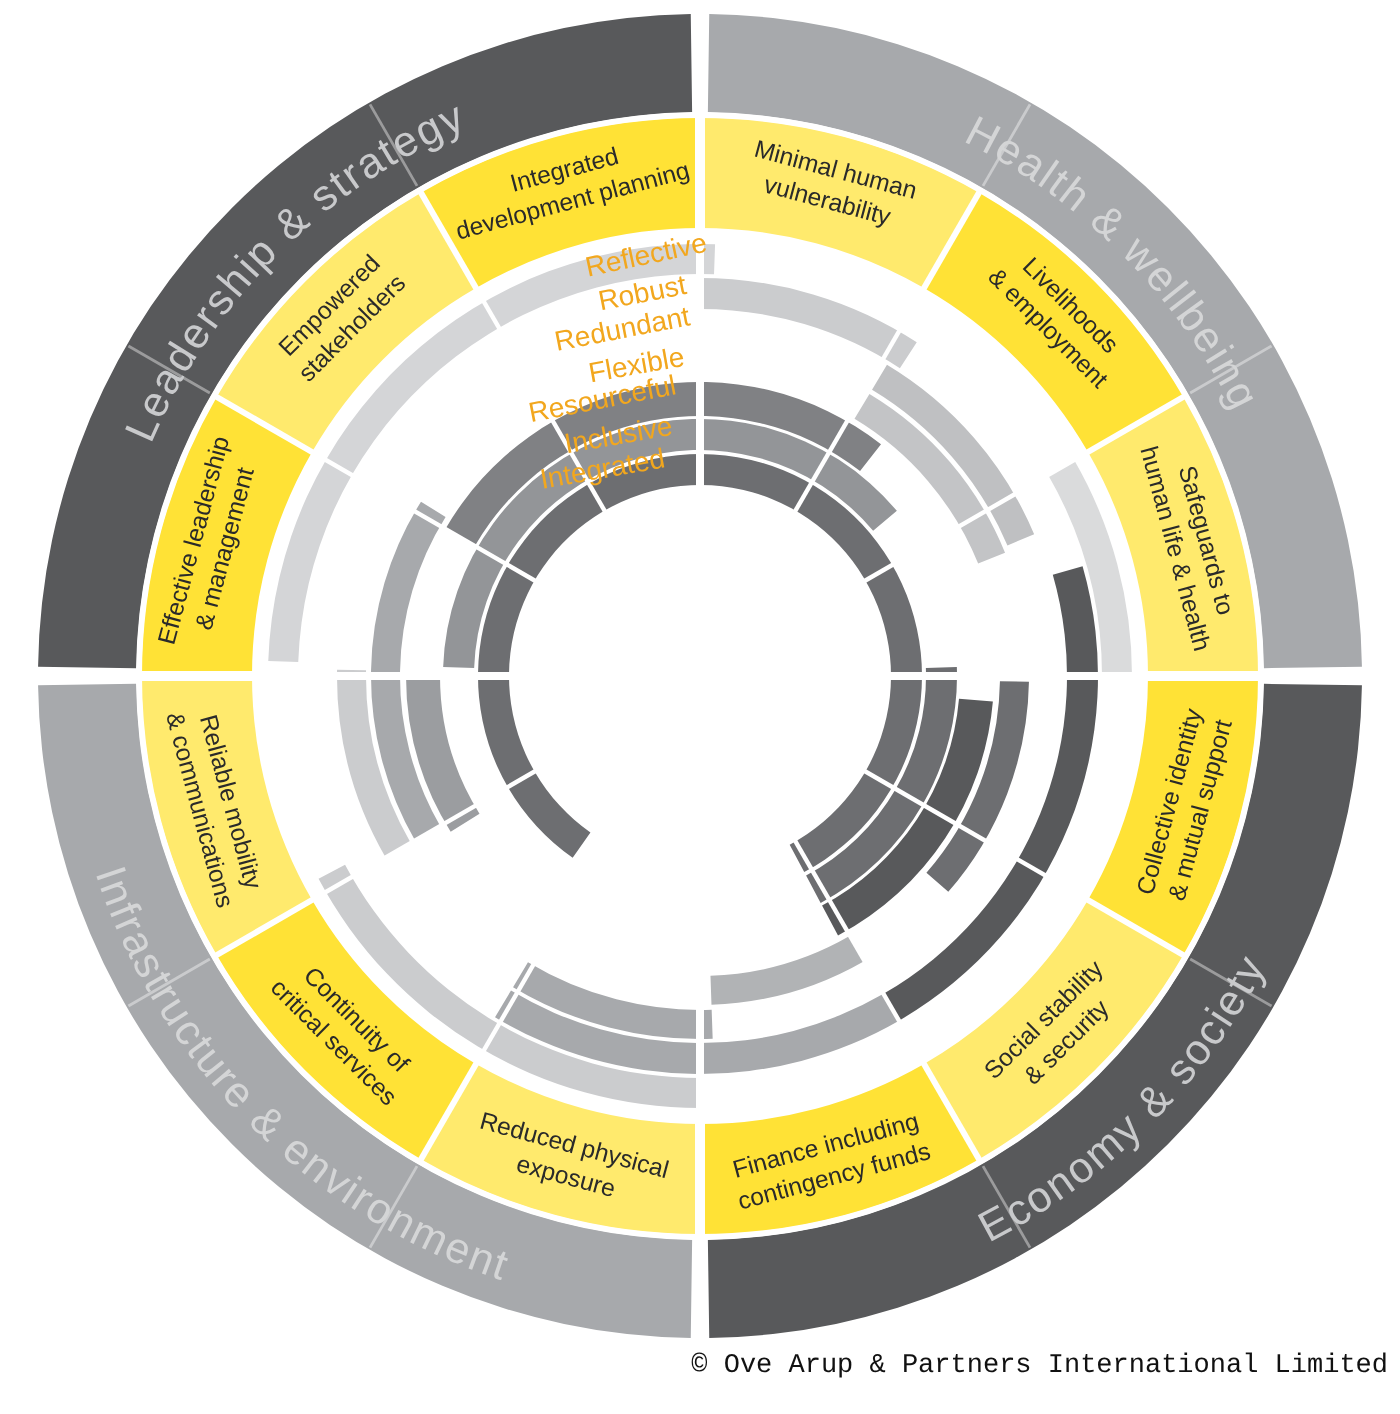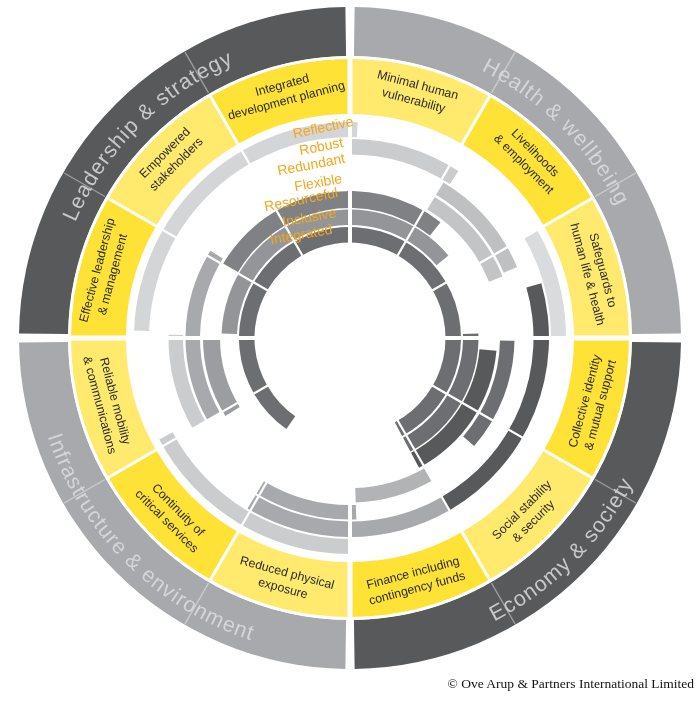--- a/index.html
+++ b/index.html
@@ -1,18 +1,18 @@
 <!DOCTYPE html>
 <html><head>
 <meta charset="utf-8">
 <style>
   html,body{margin:0;padding:0;background:#fff;}
   .stage{position:relative;width:700px;height:707px;background:#fff;overflow:hidden;
          font-family:"Liberation Sans",sans-serif;}
-  .copyright{position:absolute;right:6px;top:676px;font-family:Liberation Serif, serif;
+  .copyright{position:absolute;right:6px;top:676px;font-family:Liberation Mono, monospace;
              font-size:13.5px;color:#111;}
   svg text{font-family:"Liberation Sans",sans-serif;}
 </style>
 </head>
 <body>
 
 <div class="stage">
   <svg width="700" height="707" viewBox="0 0 700 707" xmlns="http://www.w3.org/2000/svg">
     <defs>
         <path id="qpath0" d="M79.92027946307837,463.9402419987286 A298,298 0 0 1 475.9402419987285,67.92027946307832" fill="none"></path>

